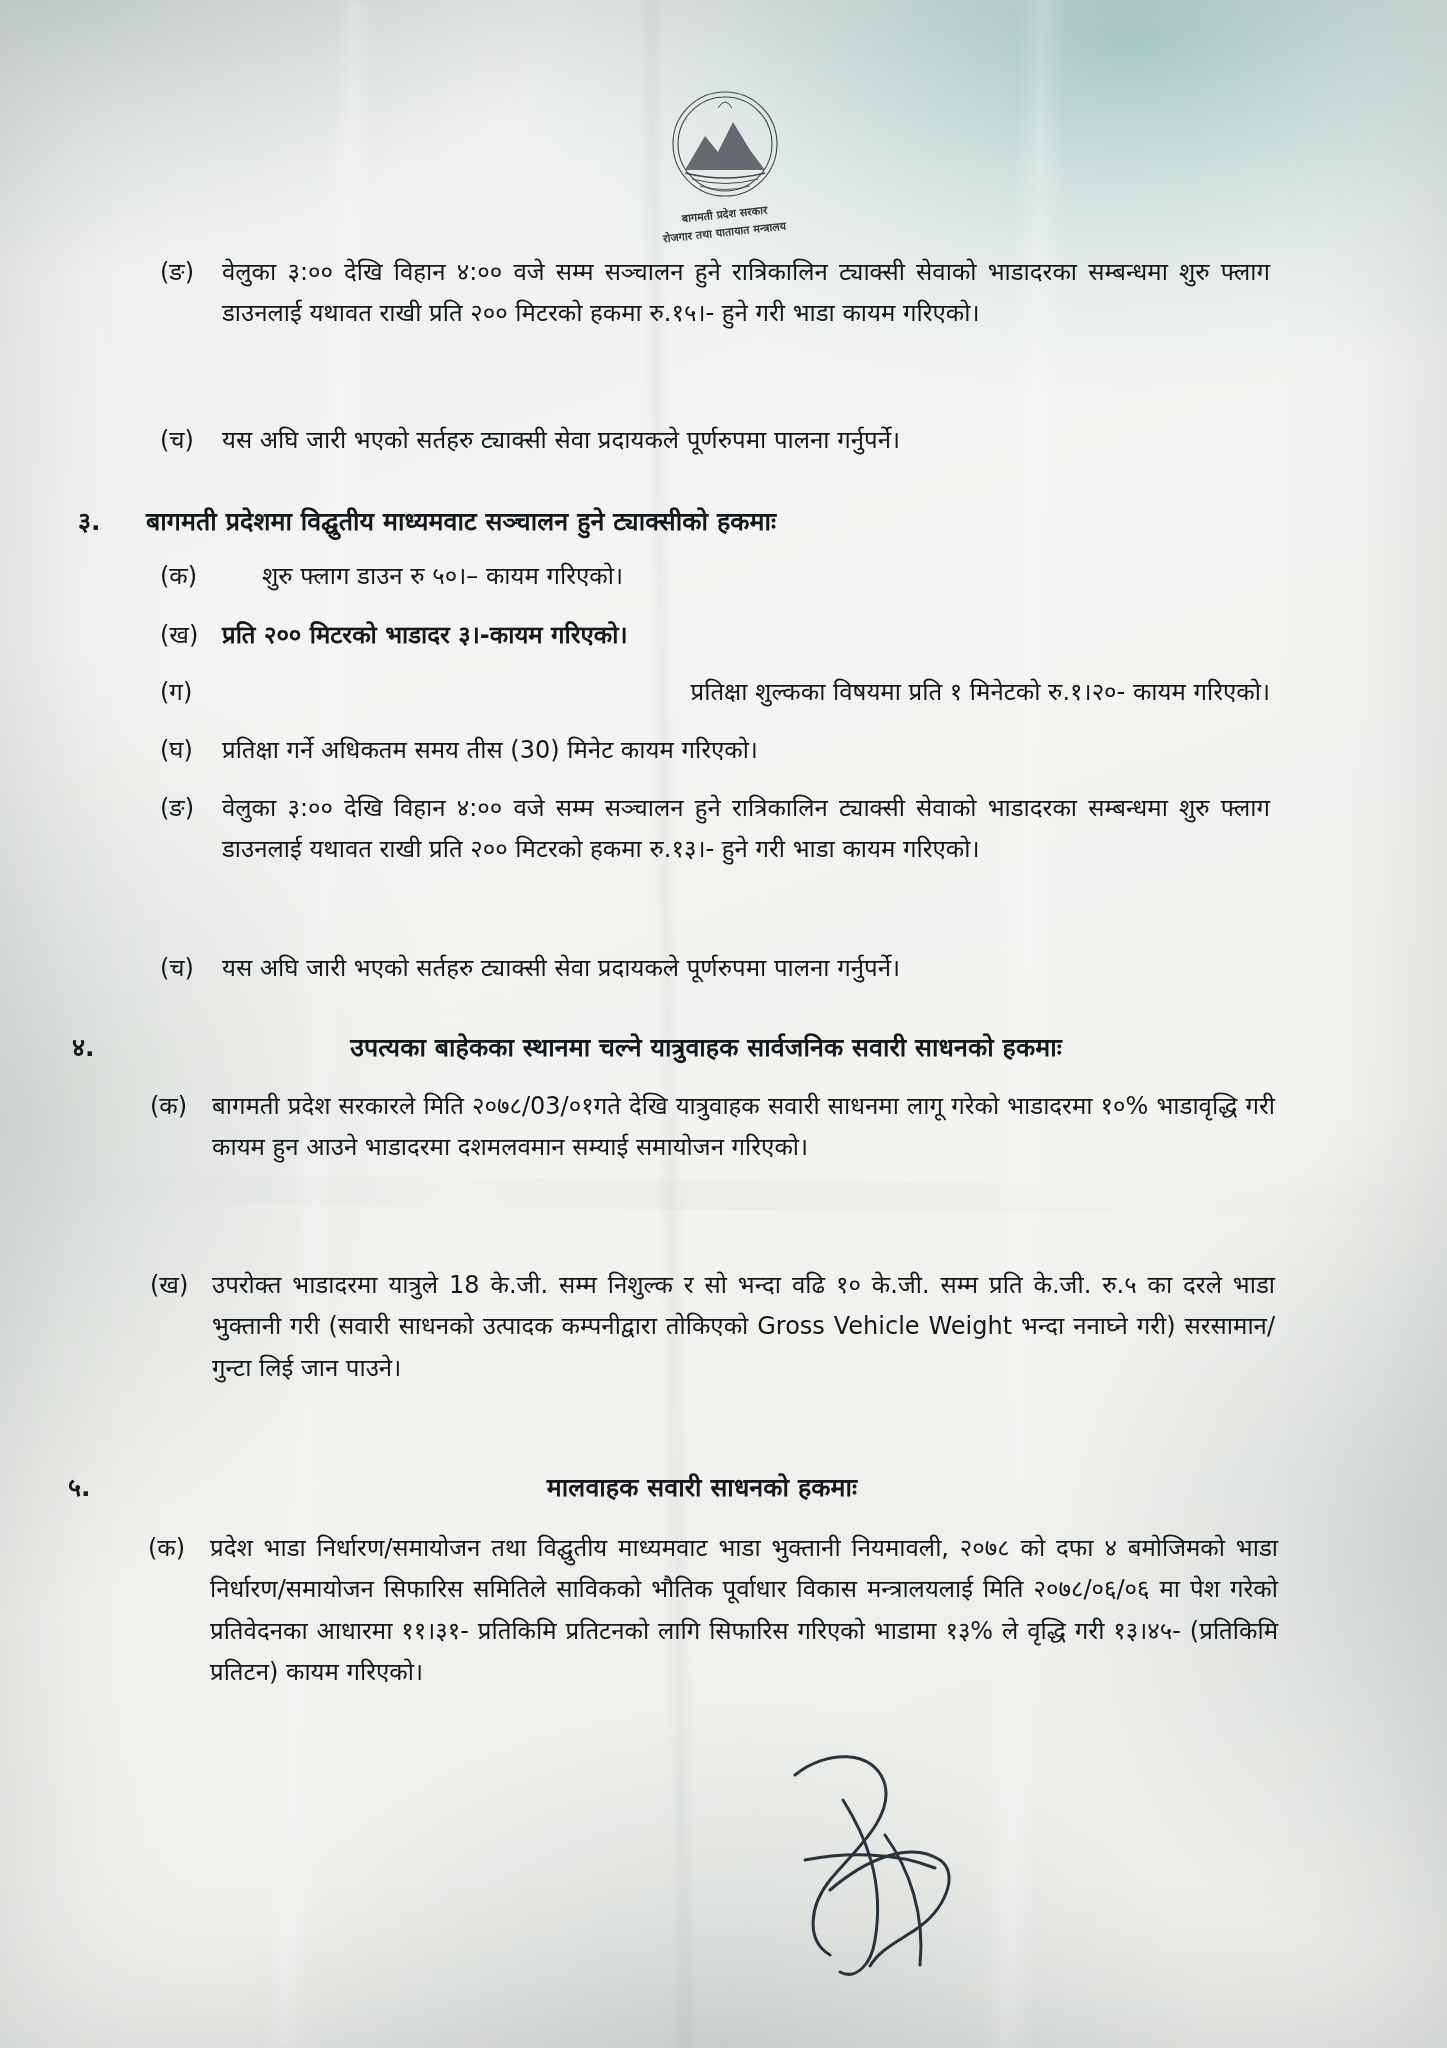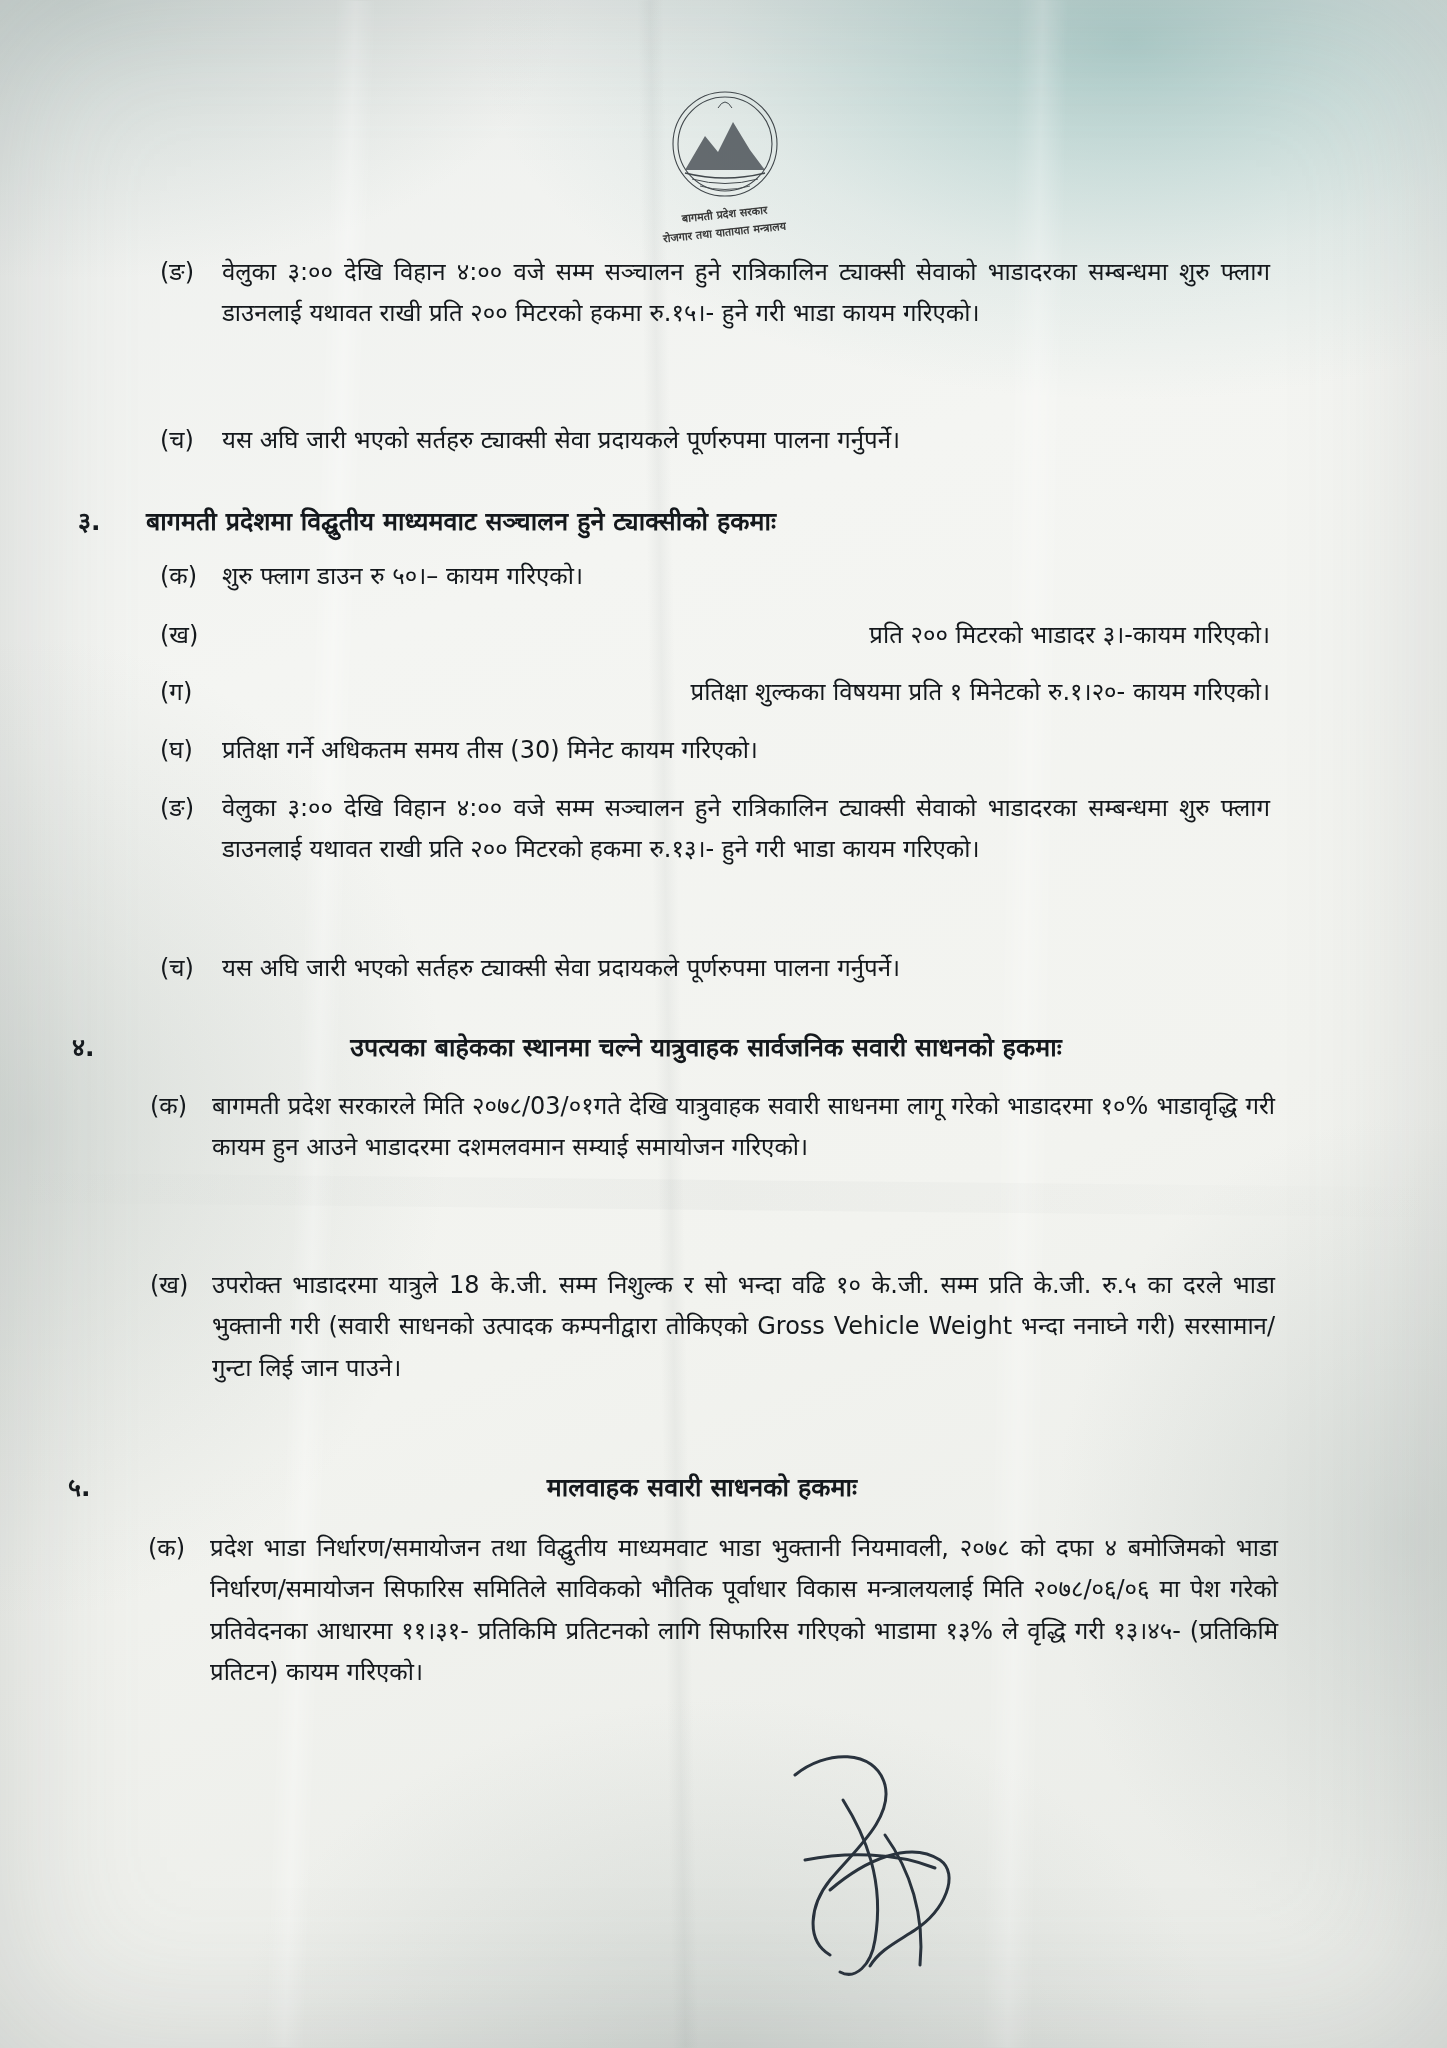--- a/index.html
+++ b/index.html
@@ -152,28 +152,28 @@
     <div class="blk t-lvl1" style="left:78px;top:502px;width:1190px;">
       <div class="line-row">
         <div class="marker num-w">३.</div>
         <div class="body-text" style="text-align:left;">बागमती प्रदेशमा विद्घुतीय माध्यमवाट सञ्चालन हुने ट्याक्सीको हकमाः</div>
       </div>
     </div>
 
     <div class="blk t-lvl2" style="left:160px;top:556px;width:1110px;">
       <div class="line-row">
         <div class="marker mk-w">(क)</div>
-        <div class="body-text" style="text-align:left;">शुरु फ्लाग डाउन रु ५०।– कायम गरिएको।</div>
+        <div class="body-text" style="text-align:left;margin-left:40px;">शुरु फ्लाग डाउन रु ५०।– कायम गरिएको।</div>
       </div>
     </div>
 
     <div class="blk t-lvl2" style="left:160px;top:615px;width:1110px;">
       <div class="line-row">
         <div class="marker mk-w">(ख)</div>
-        <div class="body-text" style="text-align:right;">प्रति २०० मिटरको भाडादर ३।-कायम गरिएको।</div>
+        <div class="body-text" style="text-align:left;font-weight:bold;">प्रति २०० मिटरको भाडादर ३।-कायम गरिएको।</div>
       </div>
     </div>
 
     <div class="blk t-lvl2" style="left:160px;top:672px;width:1110px;">
       <div class="line-row">
         <div class="marker mk-w">(ग)</div>
         <div class="body-text" style="text-align:right;">प्रतिक्षा शुल्कका विषयमा प्रति १ मिनेटको रु.१।२०- कायम गरिएको।</div>
       </div>
     </div>
 

